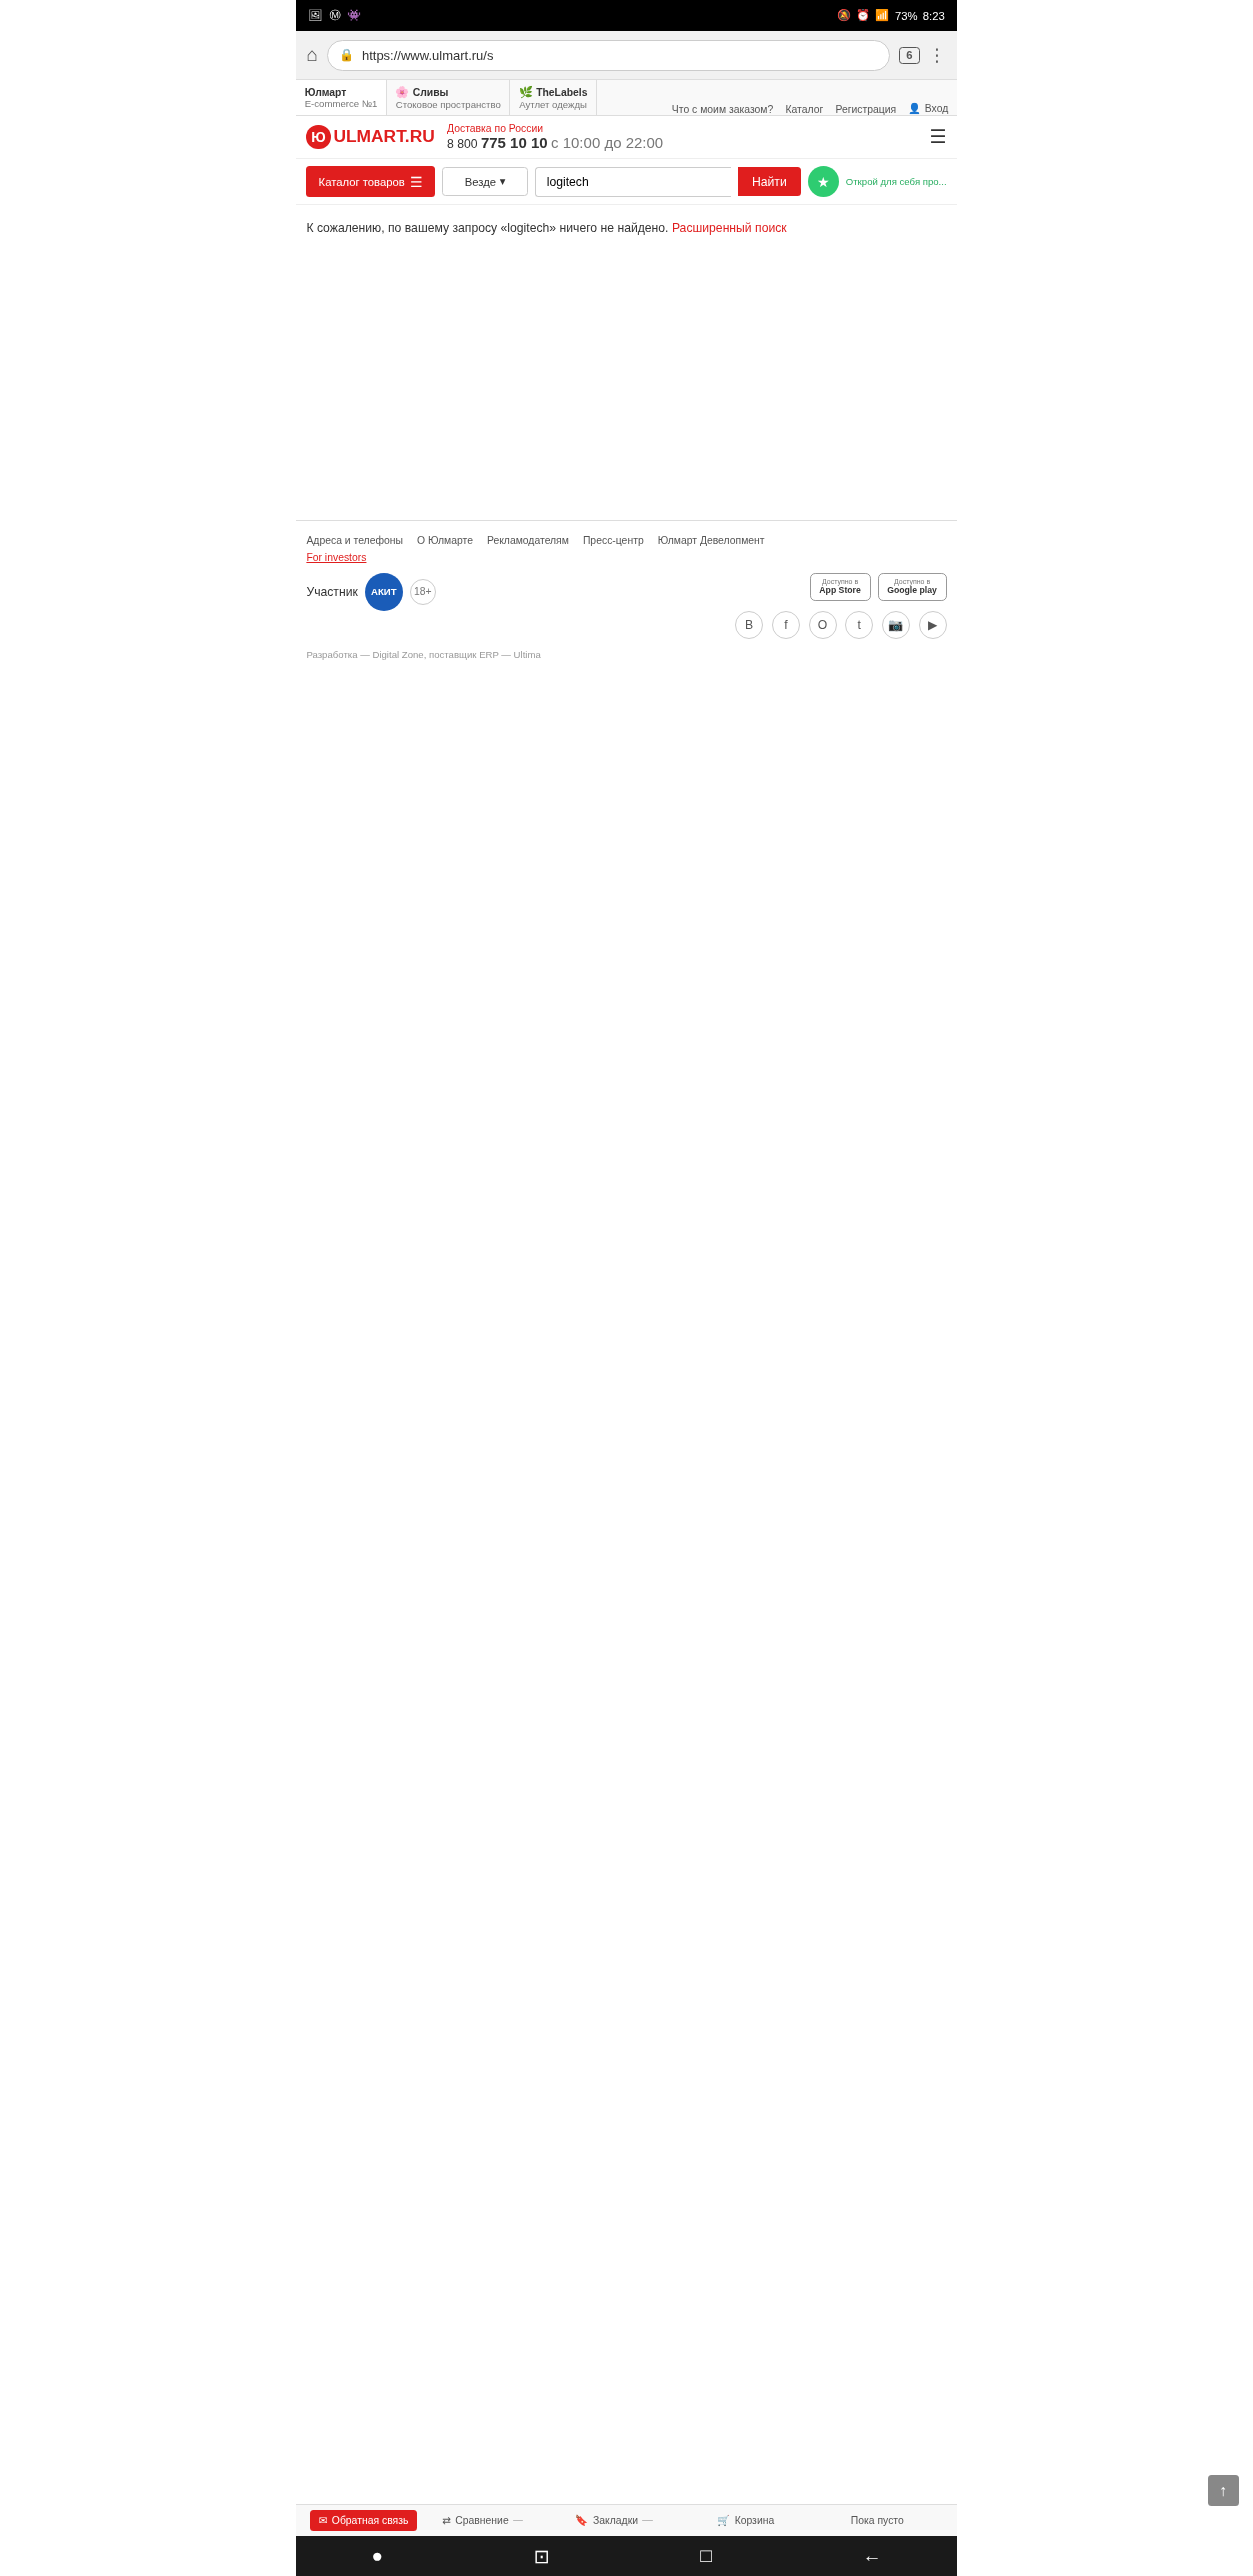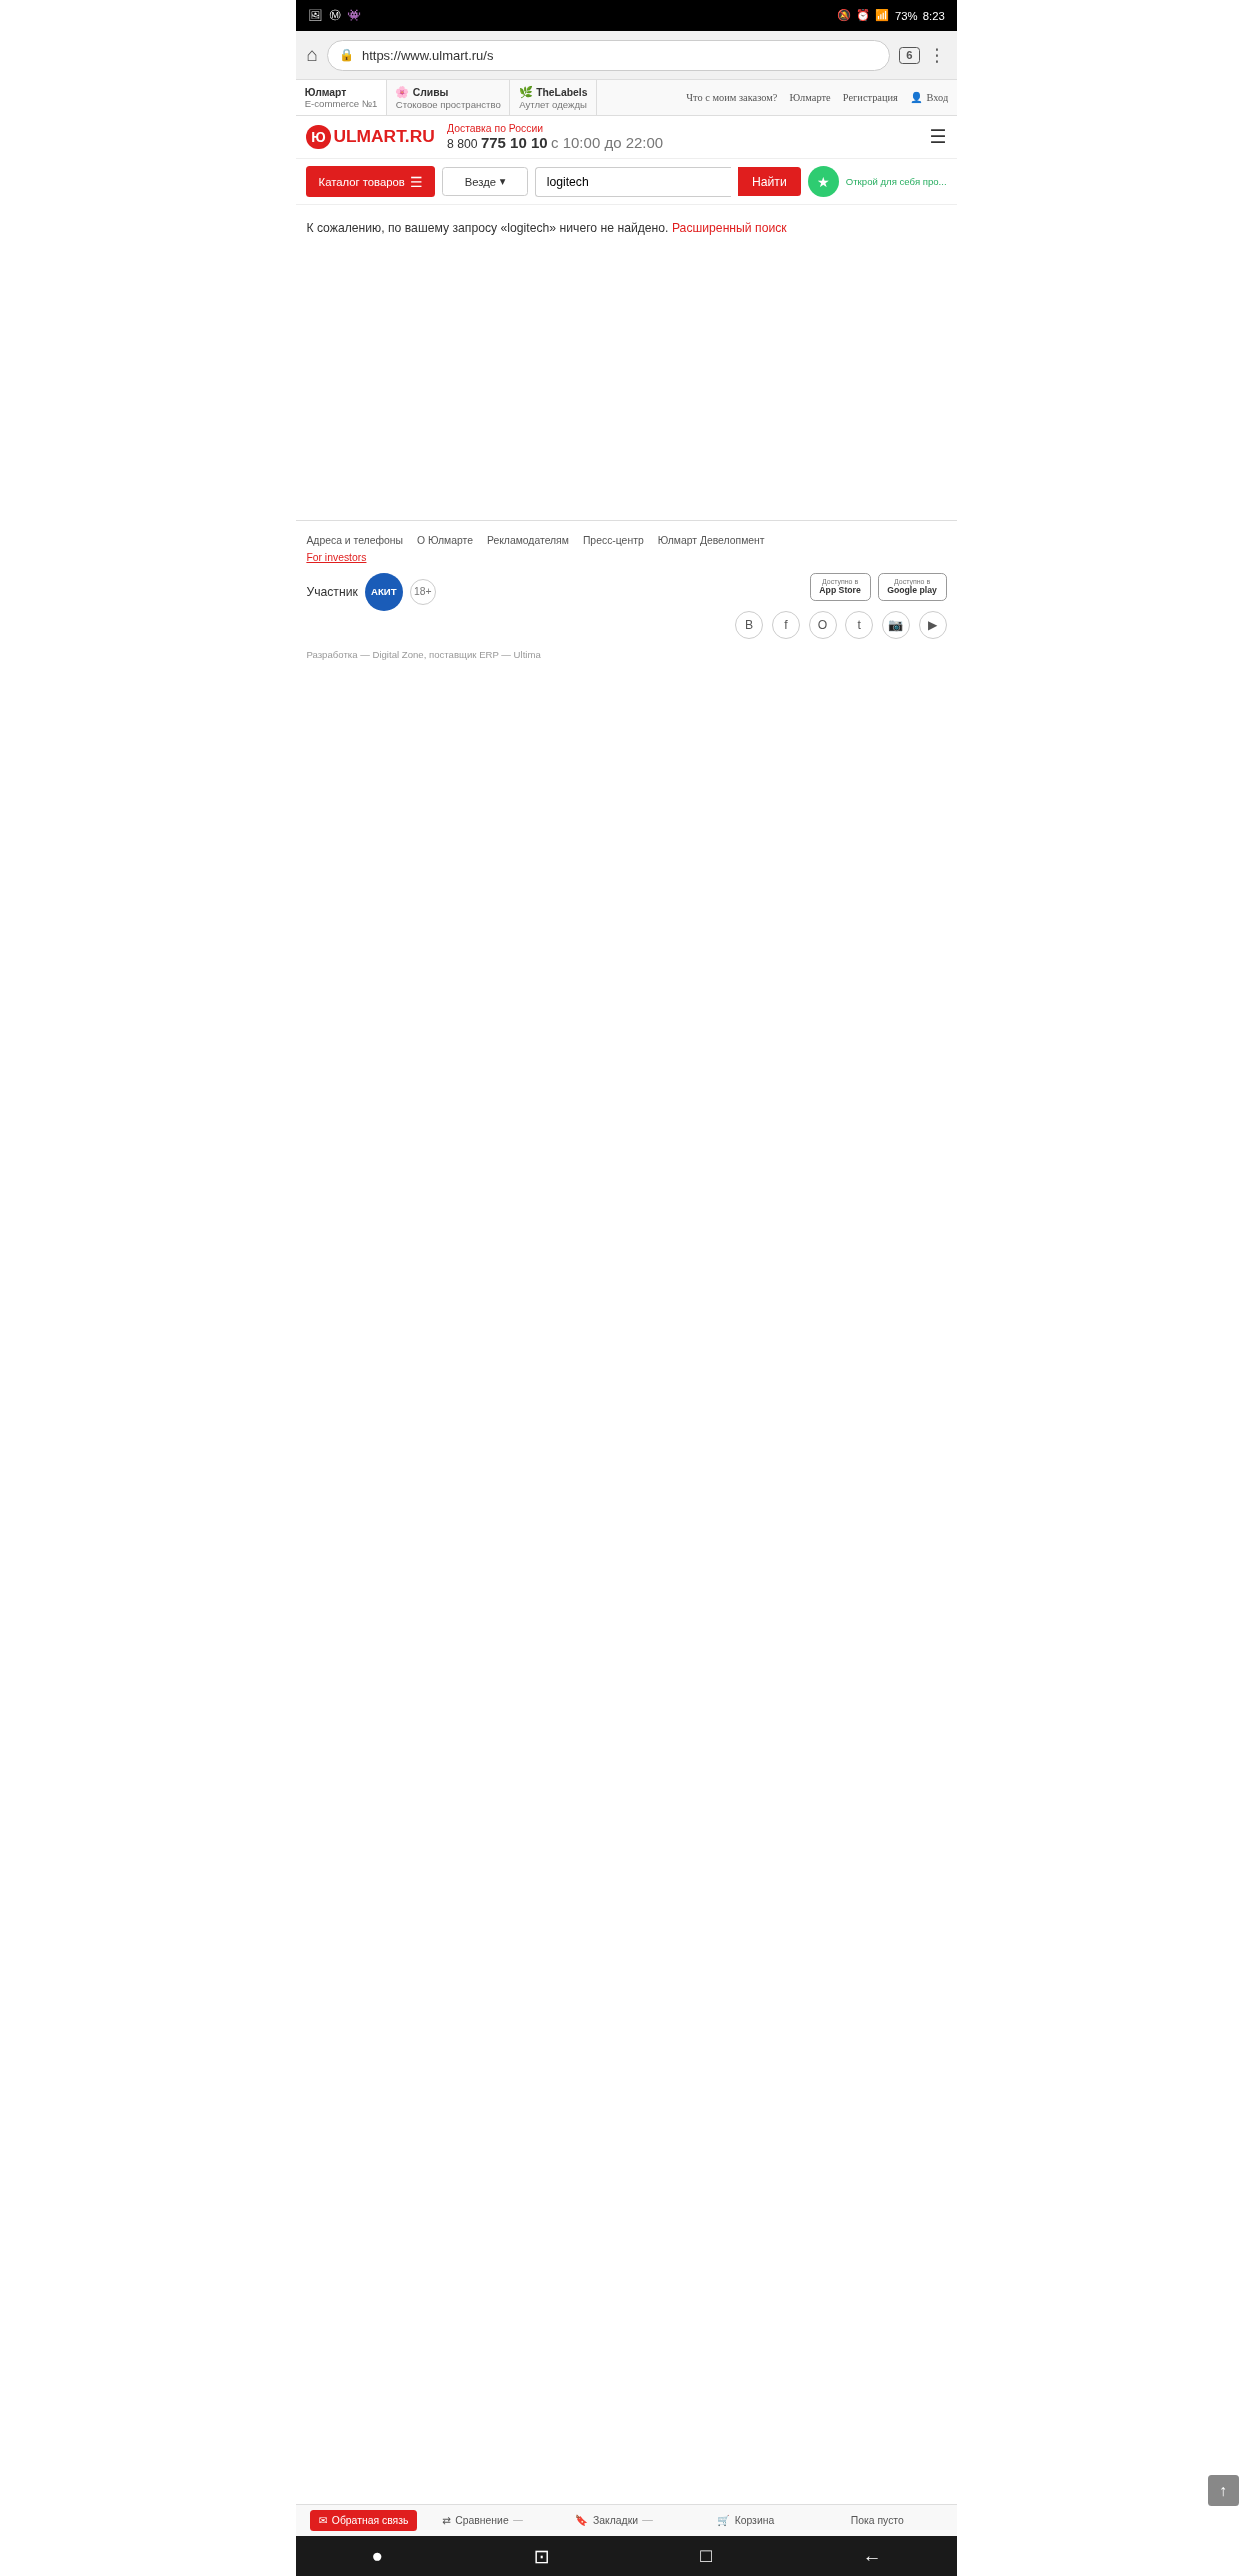--- a/index.html
+++ b/index.html
@@ -77,26 +77,25 @@
       justify-content: center;
     }
     .tab-item .tab-name { font-weight: bold; color: #333; font-size: 10.4px; }
     .tab-item .tab-sub { font-size: 9.6px; color: #777; }
     .tab-item.active-tab { background: #fff; }
     .tab-icon-sliv { color: #e74c3c; font-size: 11.3px; }
     .tab-icon-labels { color: #27ae60; font-size: 11.3px; }
     .header-nav-right {
       margin-left: auto;
       display: flex;
-      align-items: center;
+      align-items: flex-end;
       gap: 12.2px;
       padding-right: 8.7px;
       font-size: 10.4px;
       color: #555;
-      font-family: Liberation Serif, serif;
     }
     .header-nav-right a { color: #555; text-decoration: none; font-size: 10.4px; }
     .login-btn { display: flex; align-items: center; gap: 3.5px; color: #555; }
 
     
     .main-header {
       background: #fff;
       padding: 7px 10.4px;
       display: flex;
       align-items: center;
@@ -397,21 +396,21 @@
   </div>
   <div class="tab-item">
     <span class="tab-name">
       <span class="tab-icon-labels">🌿</span>
       <span>TheLabels</span>
     </span>
     <span class="tab-sub">Аутлет одежды</span>
   </div>
   <div class="header-nav-right">
     <a>Что с моим заказом?</a>
-    <a>Юлмарте</a>
+    <a>Каталог</a>
     <a>Регистрация</a>
     <span class="login-btn">
       <span>👤</span>
       <span>Вход</span>
     </span>
   </div>
 </div>
 
 <div class="main-header">
   <div class="logo-ulmart">

